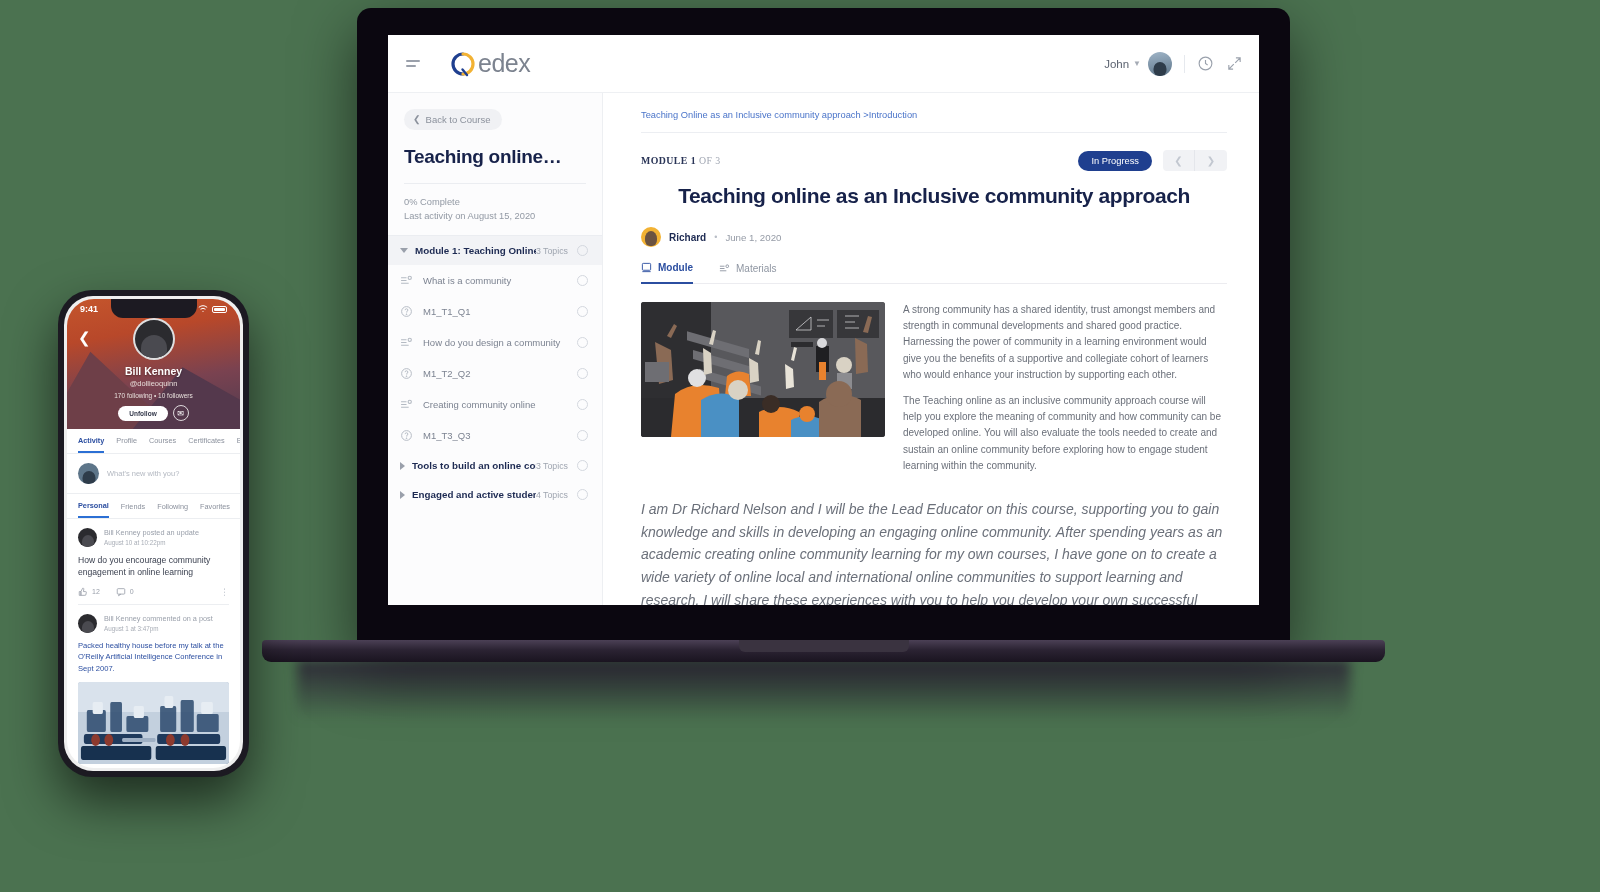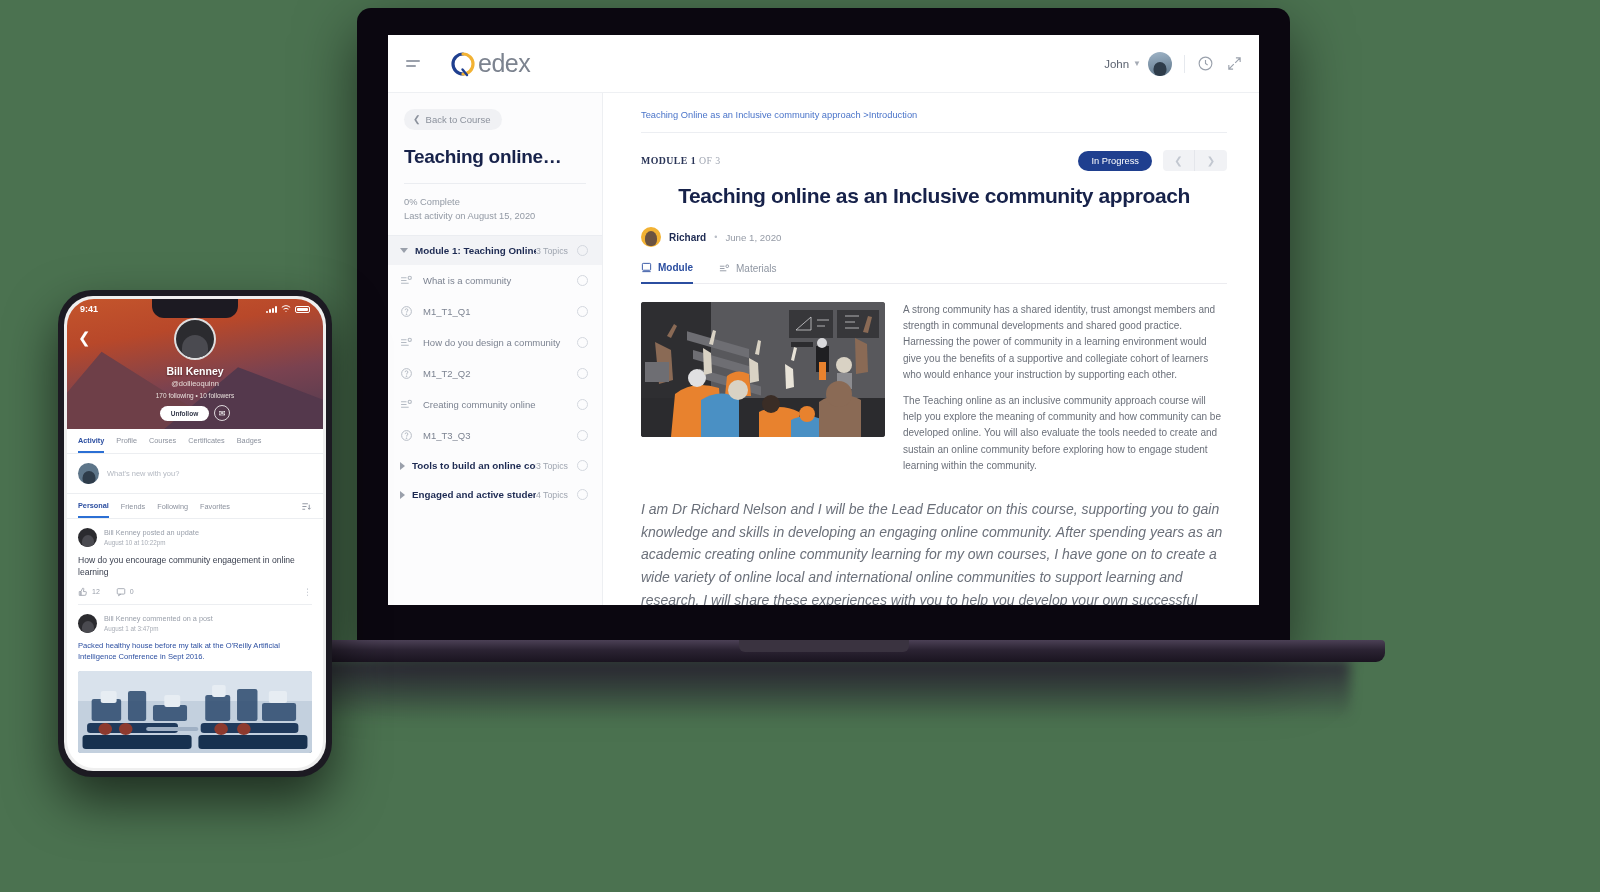--- a/index.html
+++ b/index.html
@@ -211,21 +211,21 @@
   .msg-btn {
     margin-left: auto; background: #1f3f8f; color: #fff;
     font-size: 9.6px; padding: 8px 17px; border-radius: 14px;
     display: flex; align-items: center; gap: 6px; cursor: pointer;
   }
 
   
   #phone {
     position: absolute;
     left: 58px; top: 290px;
-    width: 274px; height: 487px;
+    width: 191px; height: 487px;
   }
   .phone-frame {
     position: absolute; inset: 0;
     background: #1c1a22;
     border-radius: 34px;
     padding: 6px;
     box-shadow: 0 24px 52px rgba(0,0,0,0.6);
   }
   .phone-inner {
     position: absolute; inset: 6px;
@@ -705,21 +705,21 @@
         <div class="ph-post">
           <div class="ph-post-hd">
             <div class="ph-pav"></div>
             <div>
               <div class="ph-pn">
                 <span>Bill Kenney</span><span> commented on a post</span>
               </div>
               <div class="ph-pt">August 1 at 3:47pm</div>
             </div>
           </div>
-          <div class="ph-body2">Packed healthy house before my talk at the O'Reilly Artificial Intelligence Conference in Sept 2016.</div>
+          <div class="ph-body2">Packed healthy house before my talk at the O'Reilly Artificial Intelligence Conference in Sept 2007.</div>
           <div class="ph-photo">
             <svg width="100%" height="82" viewBox="0 0 206 82" preserveAspectRatio="none">
               <rect width="206" height="82" fill="#c3d0de"></rect>
               <rect x="0" y="0" width="206" height="30" fill="#d9e2ec"></rect>
               <g fill="#2c4a6e" opacity=".85">
                 <rect x="12" y="28" width="26" height="22" rx="2"></rect>
                 <rect x="44" y="20" width="16" height="30" rx="2"></rect>
                 <rect x="66" y="34" width="30" height="16" rx="2"></rect>
                 <rect x="112" y="24" width="22" height="26" rx="2"></rect>
                 <rect x="140" y="18" width="18" height="32" rx="2"></rect>

